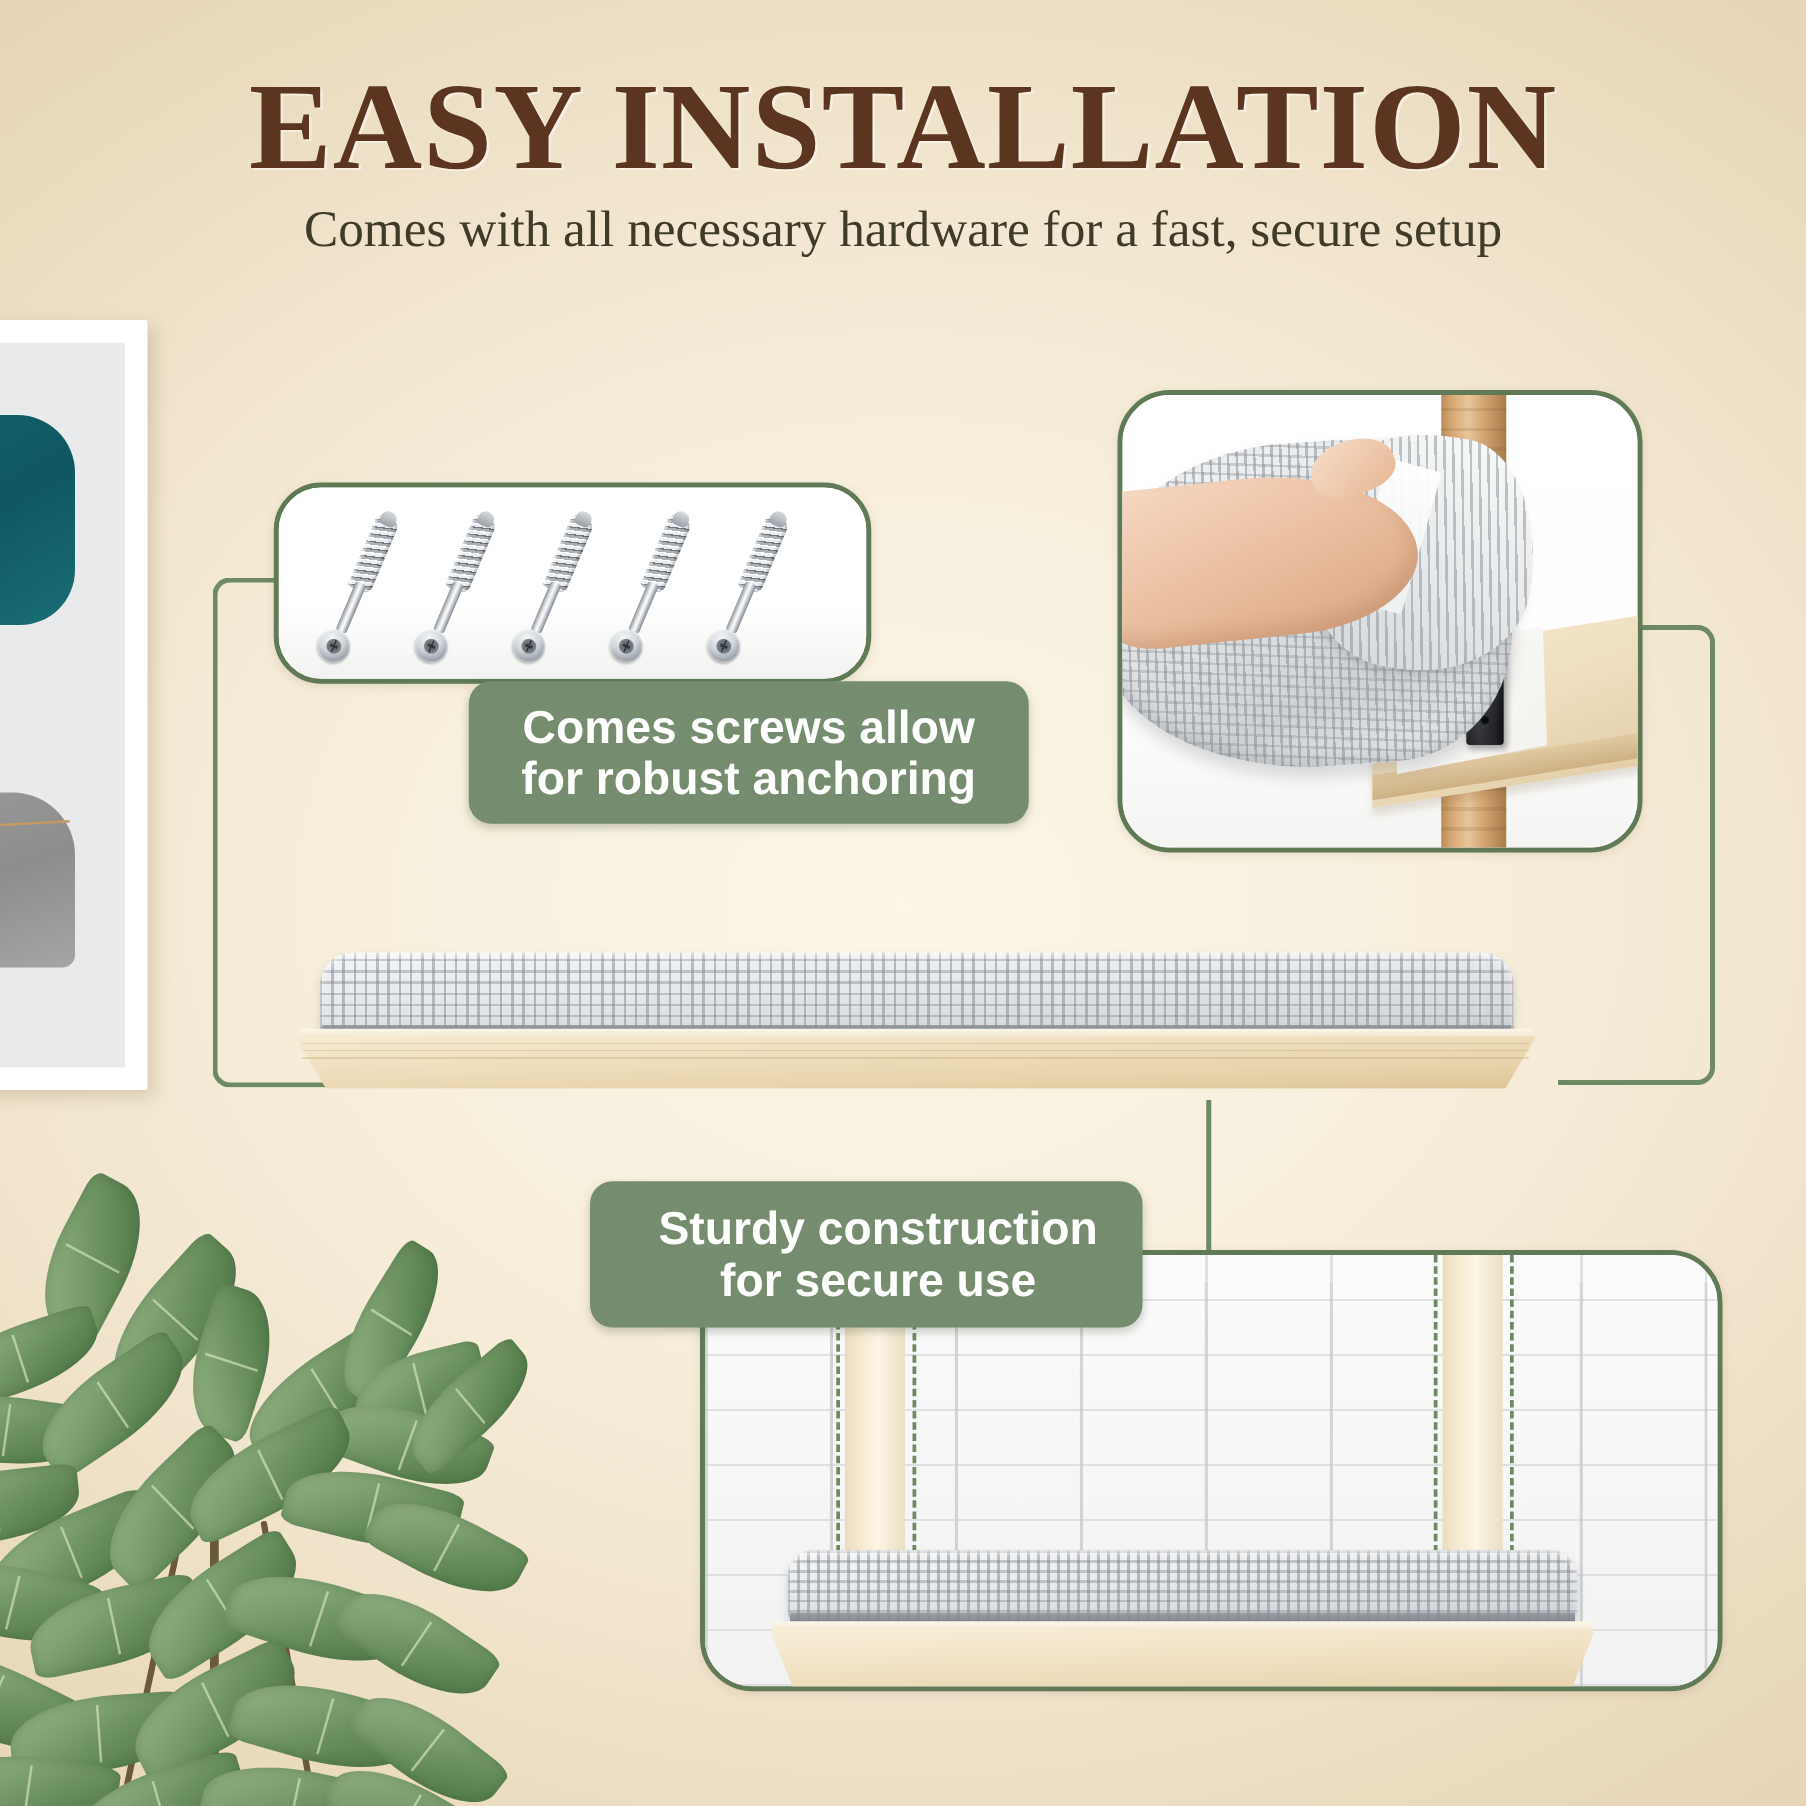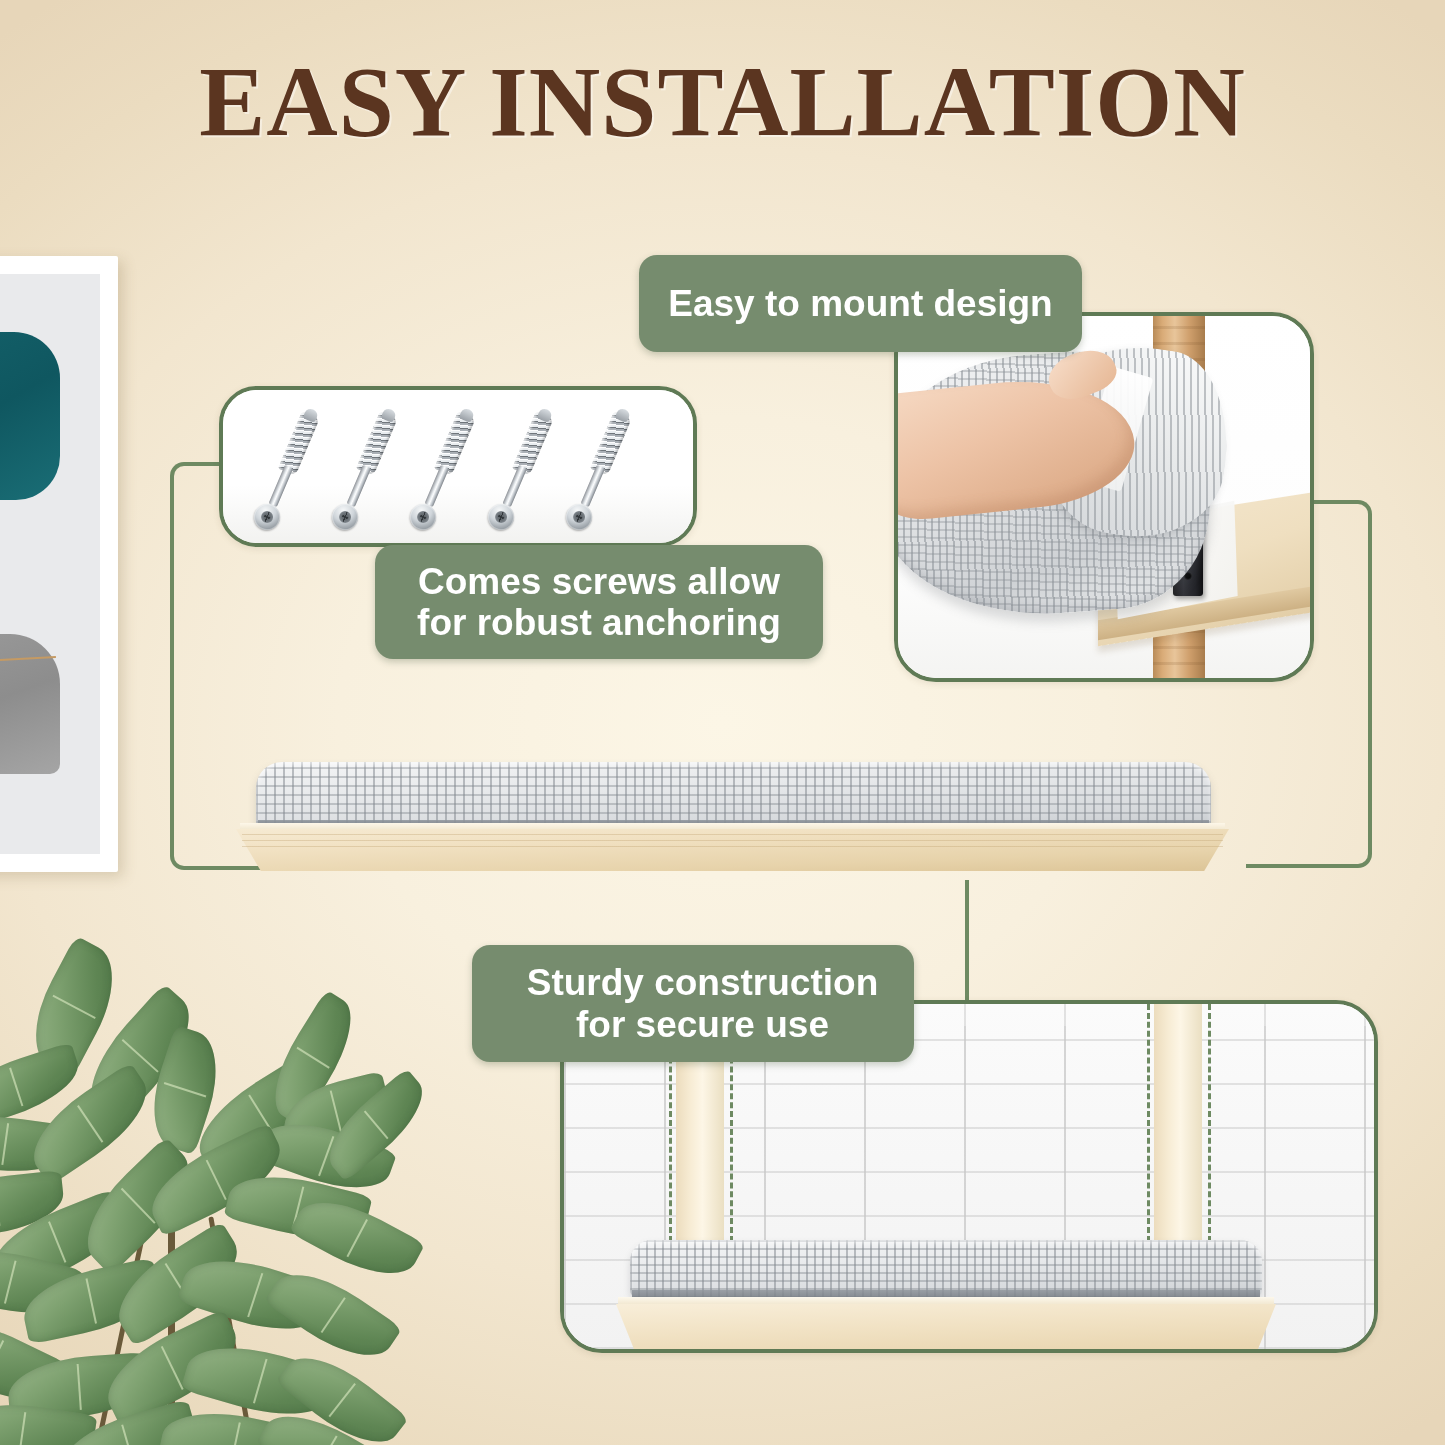--- a/index.html
+++ b/index.html
@@ -310,20 +310,21 @@
   <div id="art-frame">
     <div class="mat">
       <div class="blob-teal"></div>
 
       <div class="blob-gray"></div>
       <div class="line-gold2"></div>
     </div>
   </div>
 
   <div class="title">EASY INSTALLATION</div>
+  <div class="subtitle">Comes with all necessary hardware for a fast, secure setup</div>
 
   <div class="panel" id="screws-panel">
     <div class="sheen"></div>
     <div class="screw" style="left:26px;transform:rotate(23deg);">
       <div class="thread"></div>
       <div class="shank"></div>
       <div class="head"></div>
     </div>
     <div class="screw" style="left:104px;transform:rotate(23deg);">
       <div class="thread"></div>
@@ -423,23 +424,20 @@
     <div class="leaf" style="left:170px;top:372px;width:144px;height:62px;transform:rotate(-26deg);"></div>
     <div class="leaf" style="left:256px;top:386px;width:148px;height:60px;transform:rotate(16deg);"></div>
     <div class="leaf" style="left:348px;top:408px;width:128px;height:54px;transform:rotate(38deg);"></div>
 
     <div class="leaf" style="left:20px;top:440px;width:144px;height:58px;transform:rotate(8deg);"></div>
     <div class="leaf" style="left:128px;top:452px;width:140px;height:58px;transform:rotate(-16deg);"></div>
     <div class="leaf" style="left:232px;top:450px;width:146px;height:58px;transform:rotate(12deg);"></div>
     <div class="leaf" style="left:330px;top:462px;width:132px;height:54px;transform:rotate(30deg);"></div>
   </div>
 
-  <div class="badge" id="badge-mount">
-    <span>Easy to mount design</span>
-  </div>
 
   <div class="badge" id="badge-screws">
     <span>
       <span>Comes screws allow</span><br>
       <span>for robust anchoring</span>
     </span>
   </div>
 
   <div class="badge" id="badge-sturdy">
     <span>

